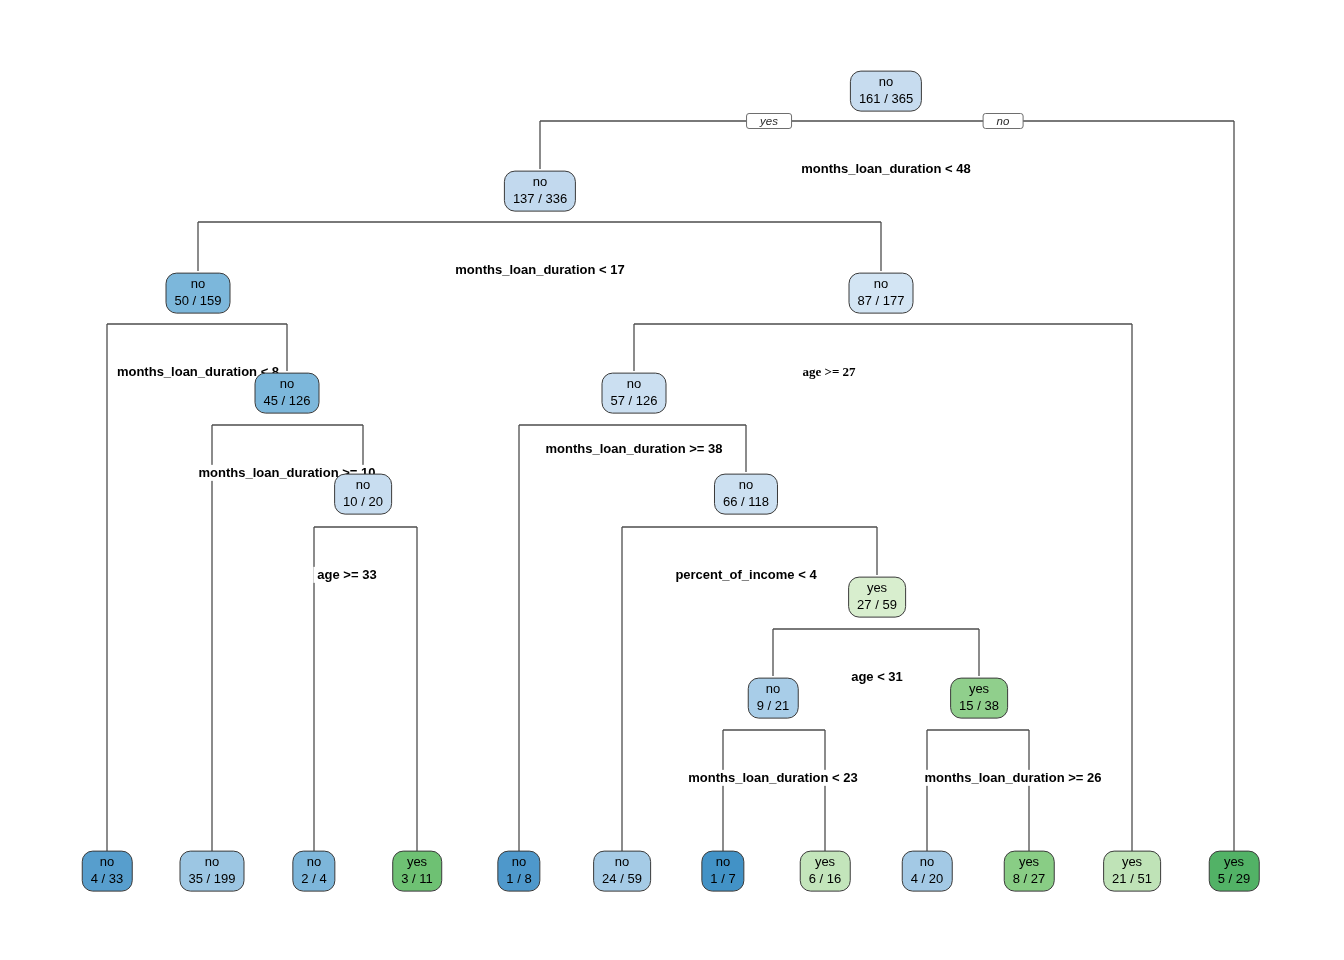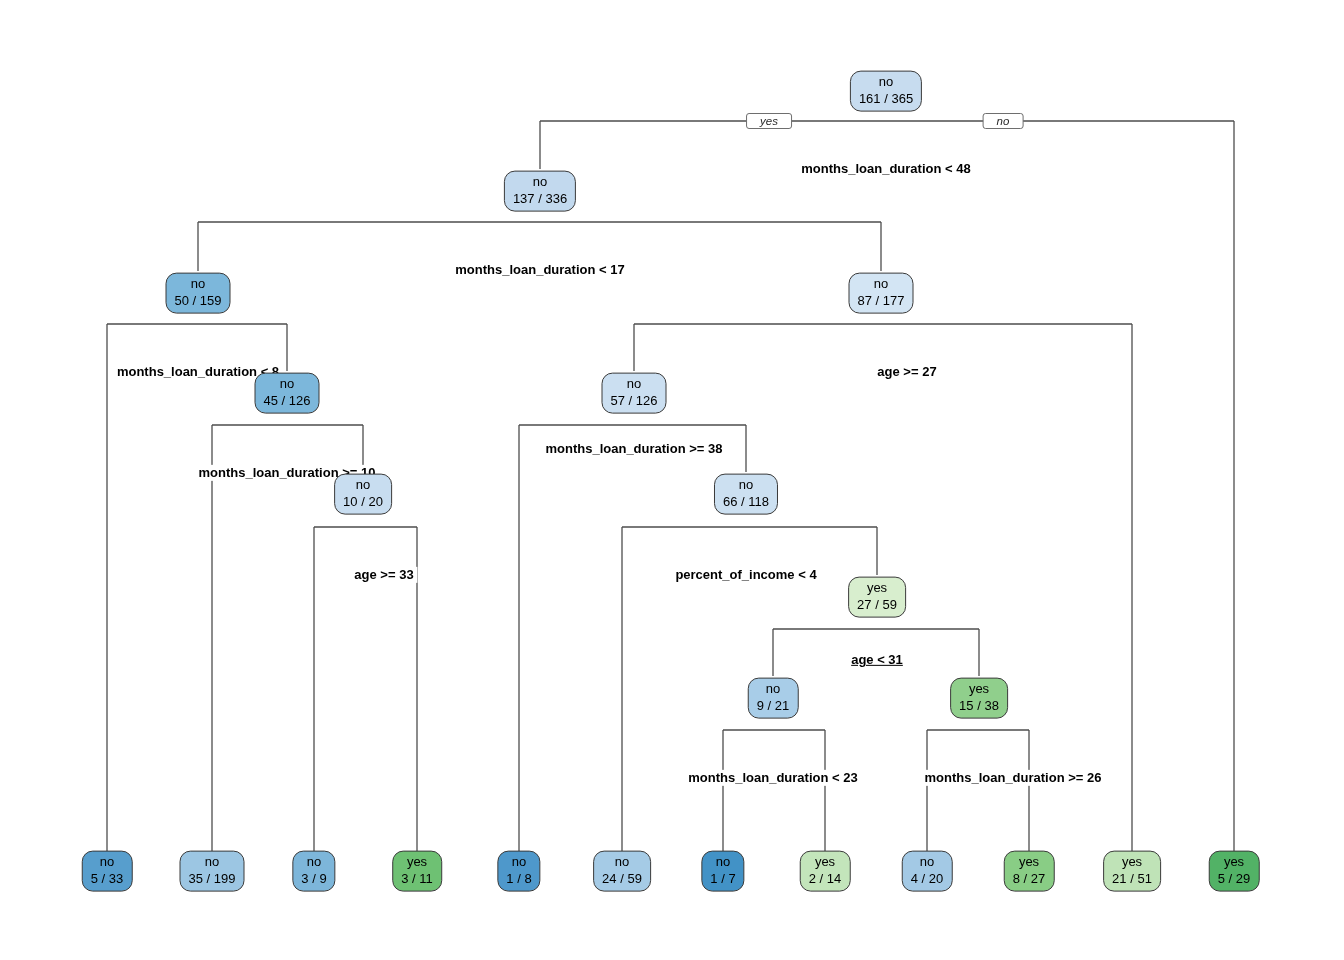--- a/index.html
+++ b/index.html
@@ -100,26 +100,26 @@
       <line x1="723" y1="730" x2="723" y2="851" stroke="#4d4d4d" stroke-width="1.3"></line>
       <line x1="825" y1="730" x2="825" y2="851" stroke="#4d4d4d" stroke-width="1.3"></line>
       <line x1="927" y1="730" x2="1029" y2="730" stroke="#4d4d4d" stroke-width="1.3"></line>
       <line x1="927" y1="730" x2="927" y2="851" stroke="#4d4d4d" stroke-width="1.3"></line>
       <line x1="1029" y1="730" x2="1029" y2="851" stroke="#4d4d4d" stroke-width="1.3"></line>
     </svg>
   <div id="labels-layer">
       <div class="split-label" style="left: 886px; top: 121px;">months_loan_duration &lt; 48</div>
       <div class="split-label" style="left: 540px; top: 222px;">months_loan_duration &lt; 17</div>
       <div class="split-label" style="left: 198px; top: 324px; text-align: center;">months_loan_duration &lt; 8</div>
-      <div class="split-label" style="left: 907px; top: 324px;">age &gt;= 27</div>
+      <div class="split-label" style="left: 829px; top: 324px; font-family: Liberation Serif, serif;">age &gt;= 27</div>
       <div class="split-label" style="left: 287px; top: 425px; text-align: center;">months_loan_duration &gt;= 10</div>
       <div class="split-label" style="left: 634px; top: 401px;">months_loan_duration &gt;= 38</div>
-      <div class="split-label" style="left: 384px; top: 527px;">age &gt;= 33</div>
+      <div class="split-label" style="left: 347px; top: 527px;">age &gt;= 33</div>
       <div class="split-label" style="left: 746px; top: 527px;">percent_of_income &lt; 4</div>
-      <div class="split-label" style="left: 877px; top: 612px; text-decoration: underline;">age &lt; 31</div>
+      <div class="split-label" style="left: 877px; top: 629px;">age &lt; 31</div>
       <div class="split-label" style="left: 773px; top: 730px;">months_loan_duration &lt; 23</div>
       <div class="split-label" style="left: 1013px; top: 730px;">months_loan_duration &gt;= 26</div>
     </div>
   <div id="nodes-layer">
       <div class="node" style="left: 886px; top: 91px; background: rgb(199, 220, 239); border-color: rgb(58, 58, 58);">
         <span class="cls">no</span>
         <span class="cnt">161 / 365</span>
       </div>
       <div class="node" style="left: 540px; top: 191px; background: rgb(194, 217, 238); border-color: rgb(58, 58, 58);">
         <span class="cls">no</span>
@@ -156,49 +156,49 @@
       <div class="node" style="left: 773px; top: 698px; background: rgb(168, 205, 232); border-color: rgb(58, 58, 58);">
         <span class="cls">no</span>
         <span class="cnt">9 / 21</span>
       </div>
       <div class="node" style="left: 979px; top: 698px; background: rgb(144, 207, 140); border-color: rgb(58, 58, 58);">
         <span class="cls">yes</span>
         <span class="cnt">15 / 38</span>
       </div>
       <div class="node" style="left: 107px; top: 871px; background: rgb(87, 158, 205); border-color: rgb(58, 58, 58);">
         <span class="cls">no</span>
-        <span class="cnt">5 / 33</span>
+        <span class="cnt">4 / 33</span>
       </div>
       <div class="node" style="left: 212px; top: 871px; background: rgb(156, 198, 227); border-color: rgb(58, 58, 58);">
         <span class="cls">no</span>
         <span class="cnt">35 / 199</span>
       </div>
       <div class="node" style="left: 314px; top: 871px; background: rgb(125, 182, 218); border-color: rgb(58, 58, 58);">
         <span class="cls">no</span>
-        <span class="cnt">3 / 9</span>
+        <span class="cnt">2 / 4</span>
       </div>
       <div class="node" style="left: 417px; top: 871px; background: rgb(110, 193, 115); border-color: rgb(58, 58, 58);">
         <span class="cls">yes</span>
         <span class="cnt">3 / 11</span>
       </div>
       <div class="node" style="left: 519px; top: 871px; background: rgb(78, 152, 203); border-color: rgb(58, 58, 58);">
         <span class="cls">no</span>
         <span class="cnt">1 / 8</span>
       </div>
       <div class="node" style="left: 622px; top: 871px; background: rgb(165, 203, 230); border-color: rgb(58, 58, 58);">
         <span class="cls">no</span>
         <span class="cnt">24 / 59</span>
       </div>
       <div class="node" style="left: 723px; top: 871px; background: rgb(66, 146, 198); border-color: rgb(58, 58, 58);">
         <span class="cls">no</span>
         <span class="cnt">1 / 7</span>
       </div>
       <div class="node" style="left: 825px; top: 871px; background: rgb(195, 229, 187); border-color: rgb(58, 58, 58);">
         <span class="cls">yes</span>
-        <span class="cnt">2 / 14</span>
+        <span class="cnt">6 / 16</span>
       </div>
       <div class="node" style="left: 927px; top: 871px; background: rgb(163, 201, 229); border-color: rgb(58, 58, 58);">
         <span class="cls">no</span>
         <span class="cnt">4 / 20</span>
       </div>
       <div class="node" style="left: 1029px; top: 871px; background: rgb(137, 205, 133); border-color: rgb(58, 58, 58);">
         <span class="cls">yes</span>
         <span class="cnt">8 / 27</span>
       </div>
       <div class="node" style="left: 1132px; top: 871px; background: rgb(191, 227, 183); border-color: rgb(58, 58, 58);">

